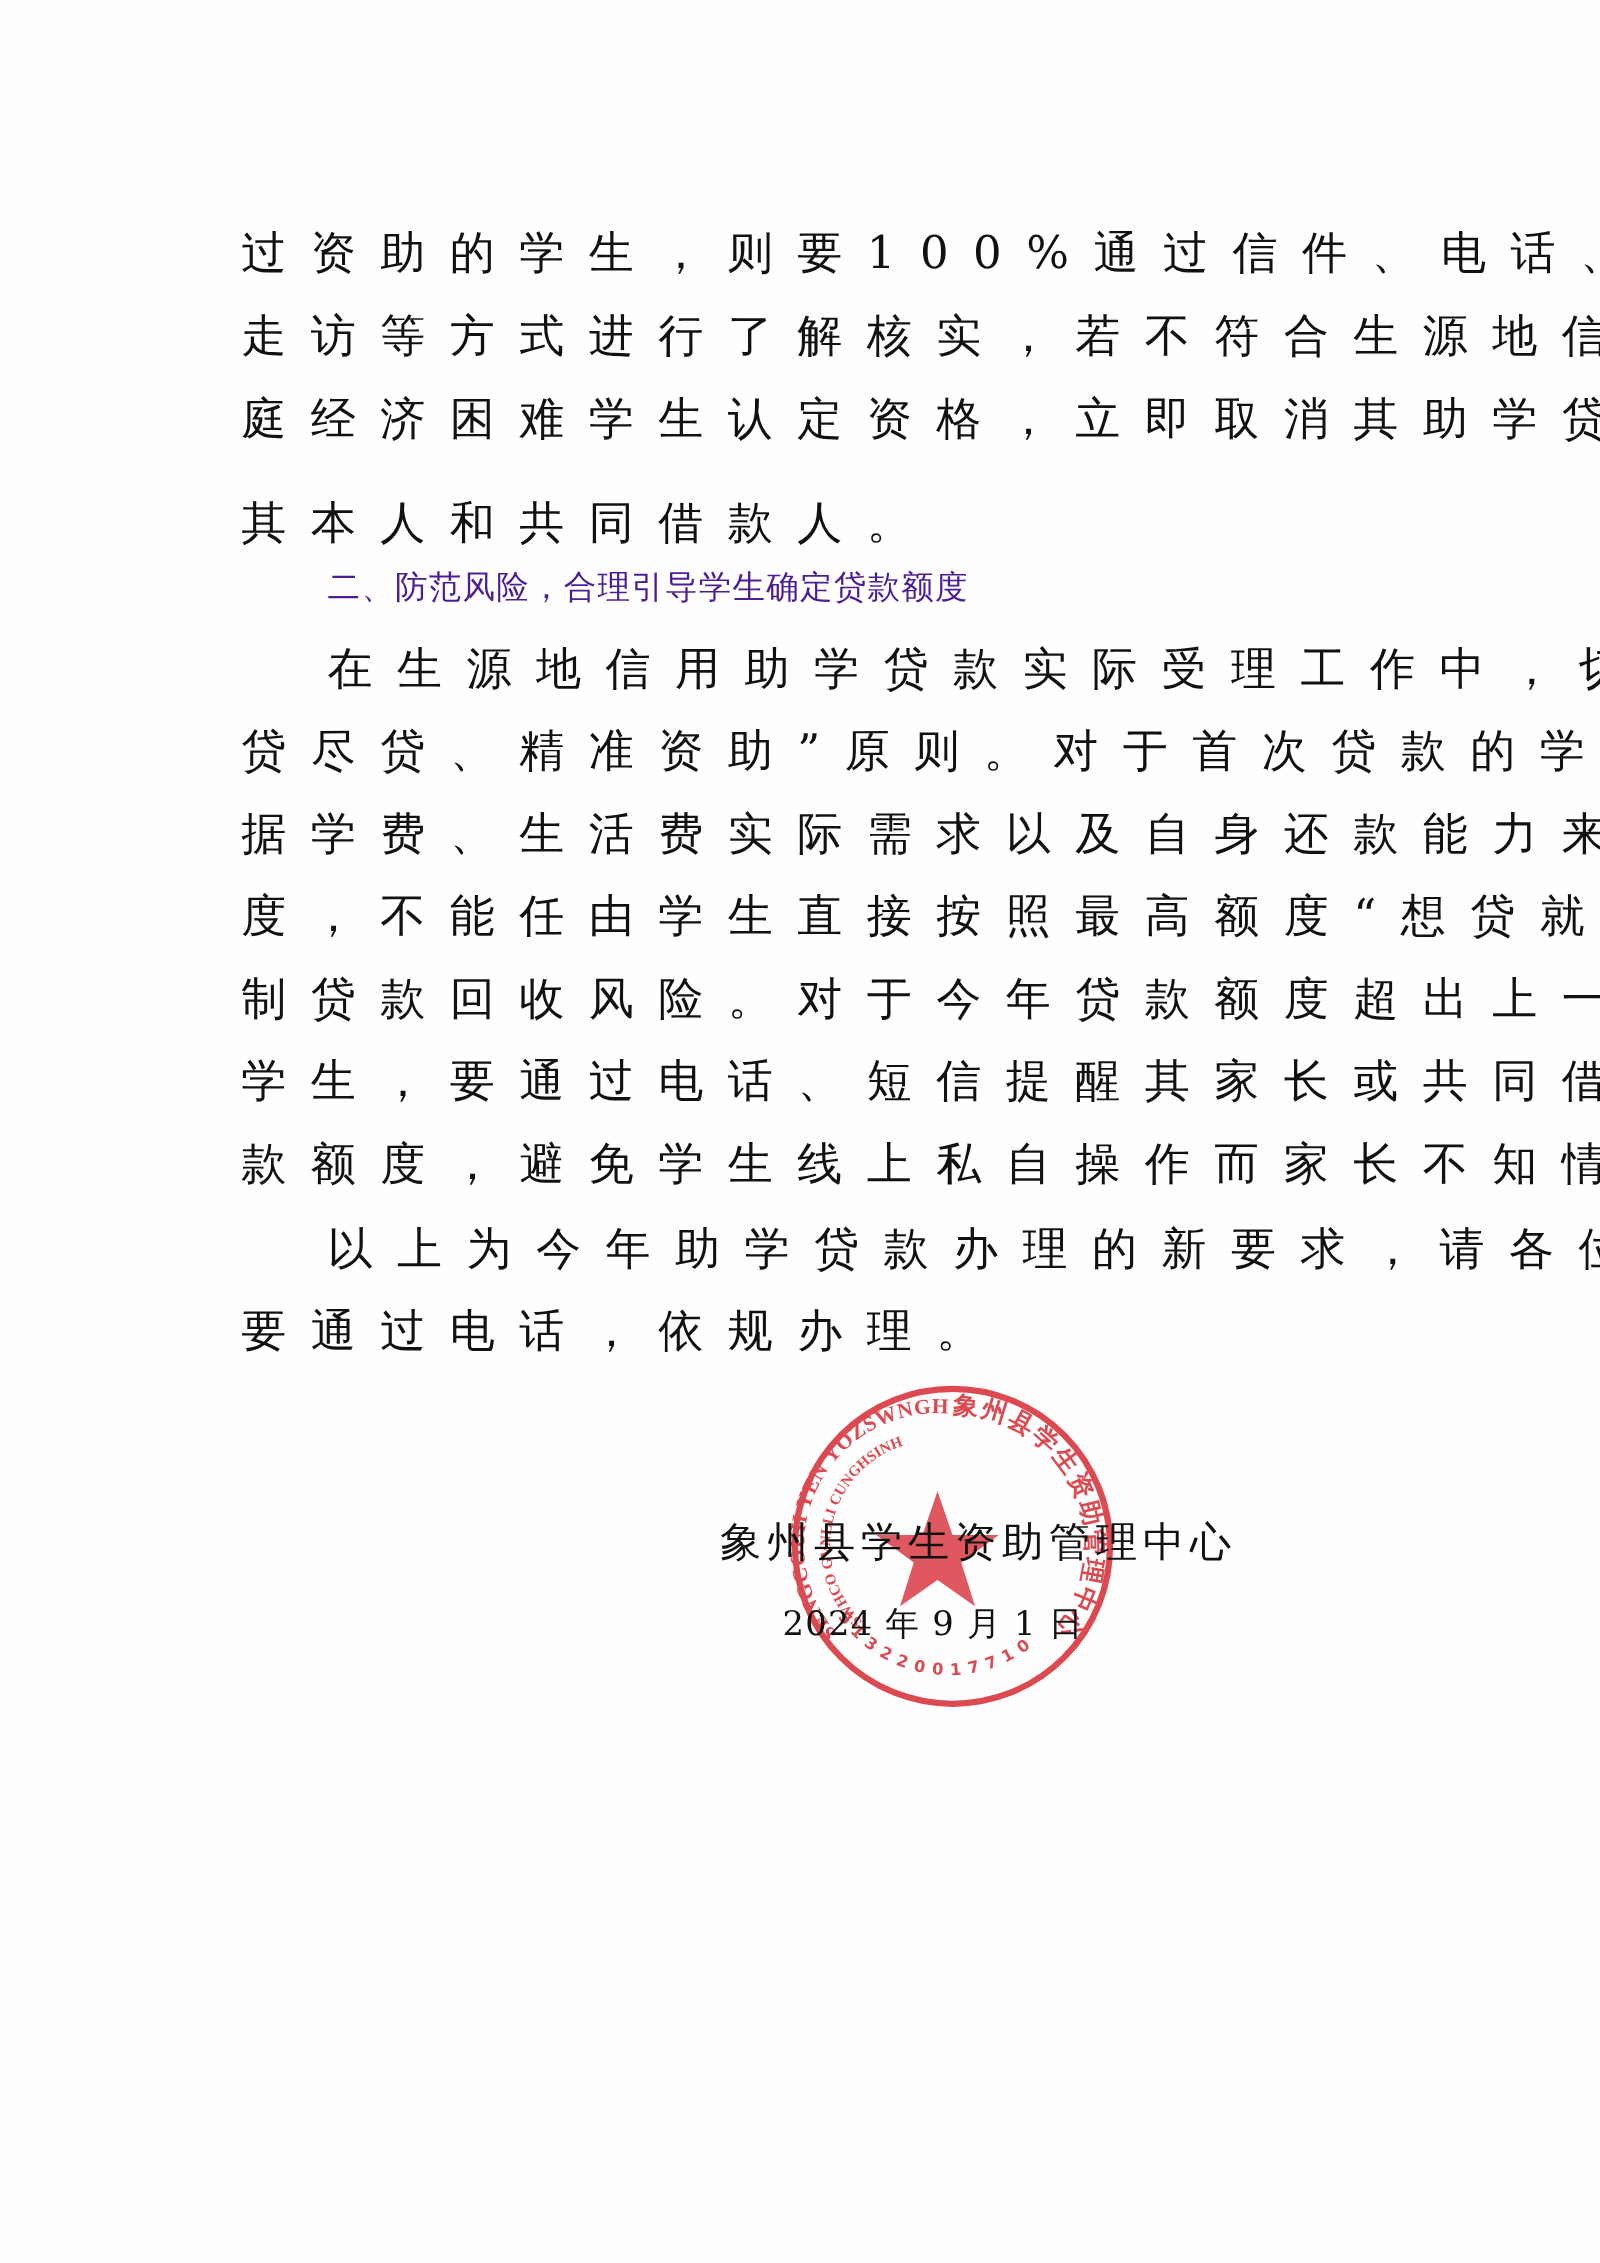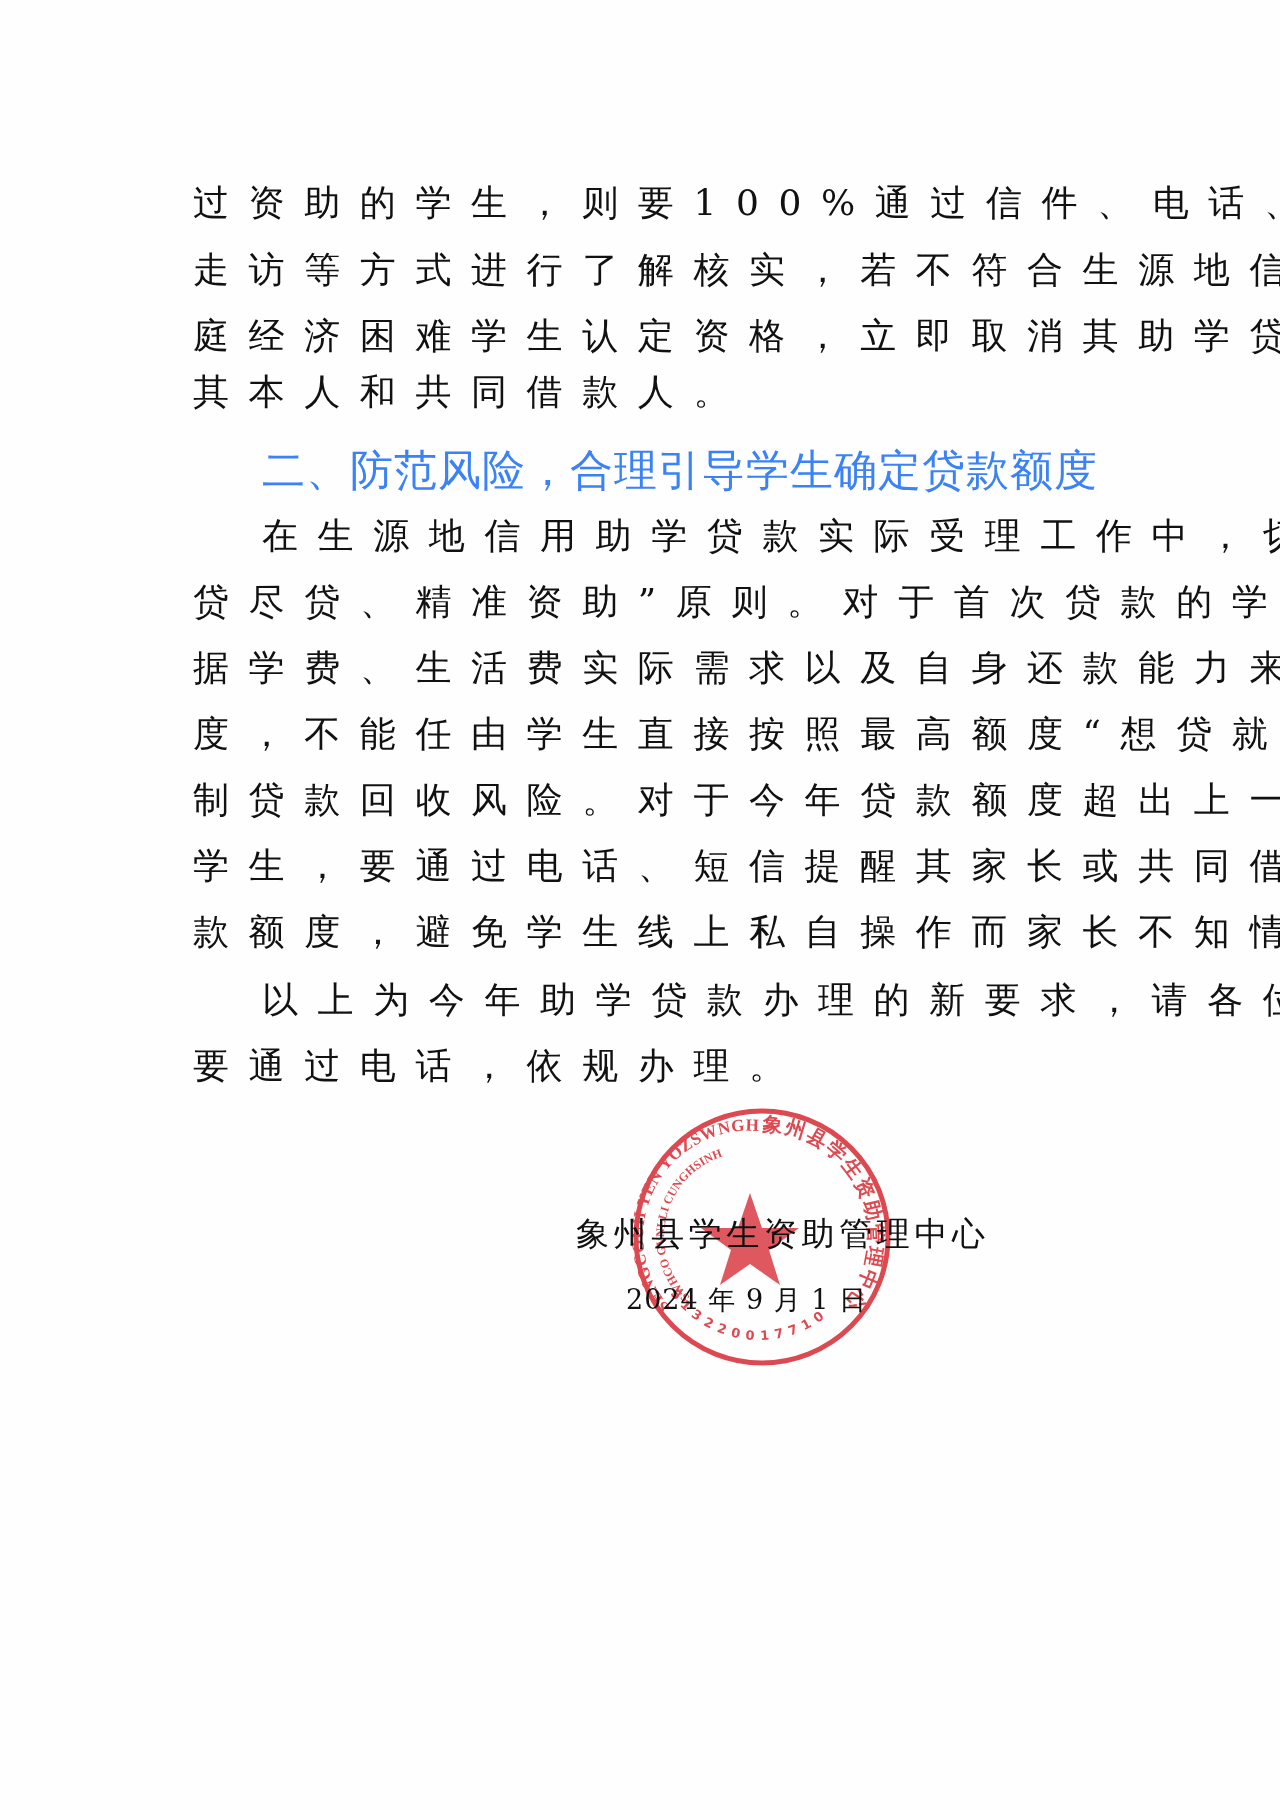--- a/index.html
+++ b/index.html
@@ -31,22 +31,22 @@
       white-space: nowrap;
       letter-spacing: 19.6px;
     }
     .line.indent { left: 262px; }
     .heading {
       position: absolute;
       left: 262px;
       height: 66px;
       line-height: 66px;
       font-family: "DejaVu Sans", "Liberation Sans", sans-serif;
-      font-size: 43px;
-      color: #3b82f6;
+      font-size: 26px;
+      color: #4c1d95;
       white-space: nowrap;
       letter-spacing: 1px;
     }
     .sig {
       position: absolute;
       font-family: "DejaVu Serif", "Liberation Serif", serif;
       color: #111111;
       white-space: nowrap;
       z-index: 3;
     }
@@ -75,21 +75,21 @@
     }
   </style>
 </head>
 <body>
 
 <div class="page">
 
   <div class="line" style="top:170px;">过资助的学生，则要100%通过信件、电话、个别访谈、实地</div>
   <div class="line" style="top:237px;">走访等方式进行了解核实，若不符合生源地信用助学贷款家</div>
   <div class="line" style="top:303px;">庭经济困难学生认定资格，立即取消其助学贷款资格并通知</div>
-  <div class="line" style="top:359px;">其本人和共同借款人。</div>
+  <div class="line" style="top:386px;">其本人和共同借款人。</div>
 
   <div class="heading" style="top:437px;">二、防范风险，合理引导学生确定贷款额度</div>
 
   <div class="line indent" style="top:503px;">在生源地信用助学贷款实际受理工作中，切实把握“应</div>
   <div class="line" style="top:569px;">贷尽贷、精准资助”原则。对于首次贷款的学生，家长应根</div>
   <div class="line" style="top:635px;">据学费、生活费实际需求以及自身还款能力来确定贷款额</div>
   <div class="line" style="top:701px;">度，不能任由学生直接按照最高额度“想贷就贷”，合理控</div>
   <div class="line" style="top:767px;">制贷款回收风险。对于今年贷款额度超出上一年贷款的续贷</div>
   <div class="line" style="top:833px;">学生，要通过电话、短信提醒其家长或共同借款人今年的贷</div>
   <div class="line" style="top:899px;">款额度，避免学生线上私自操作而家长不知情的情况发生。</div>

